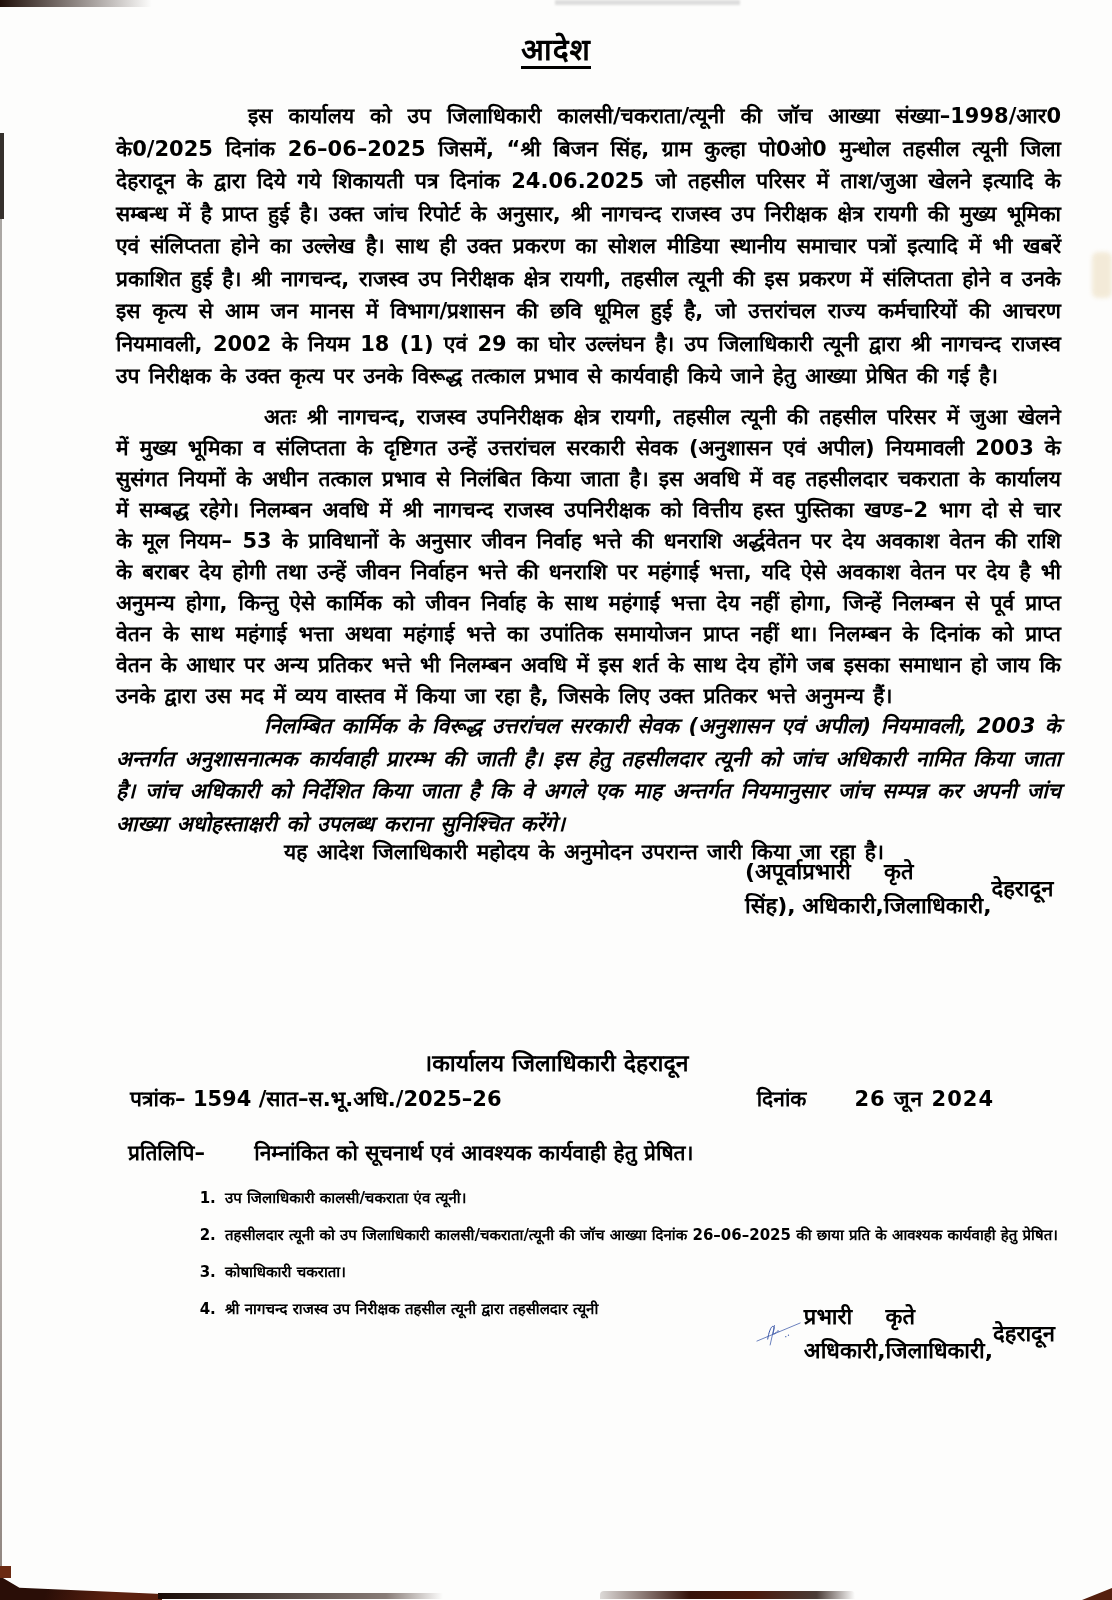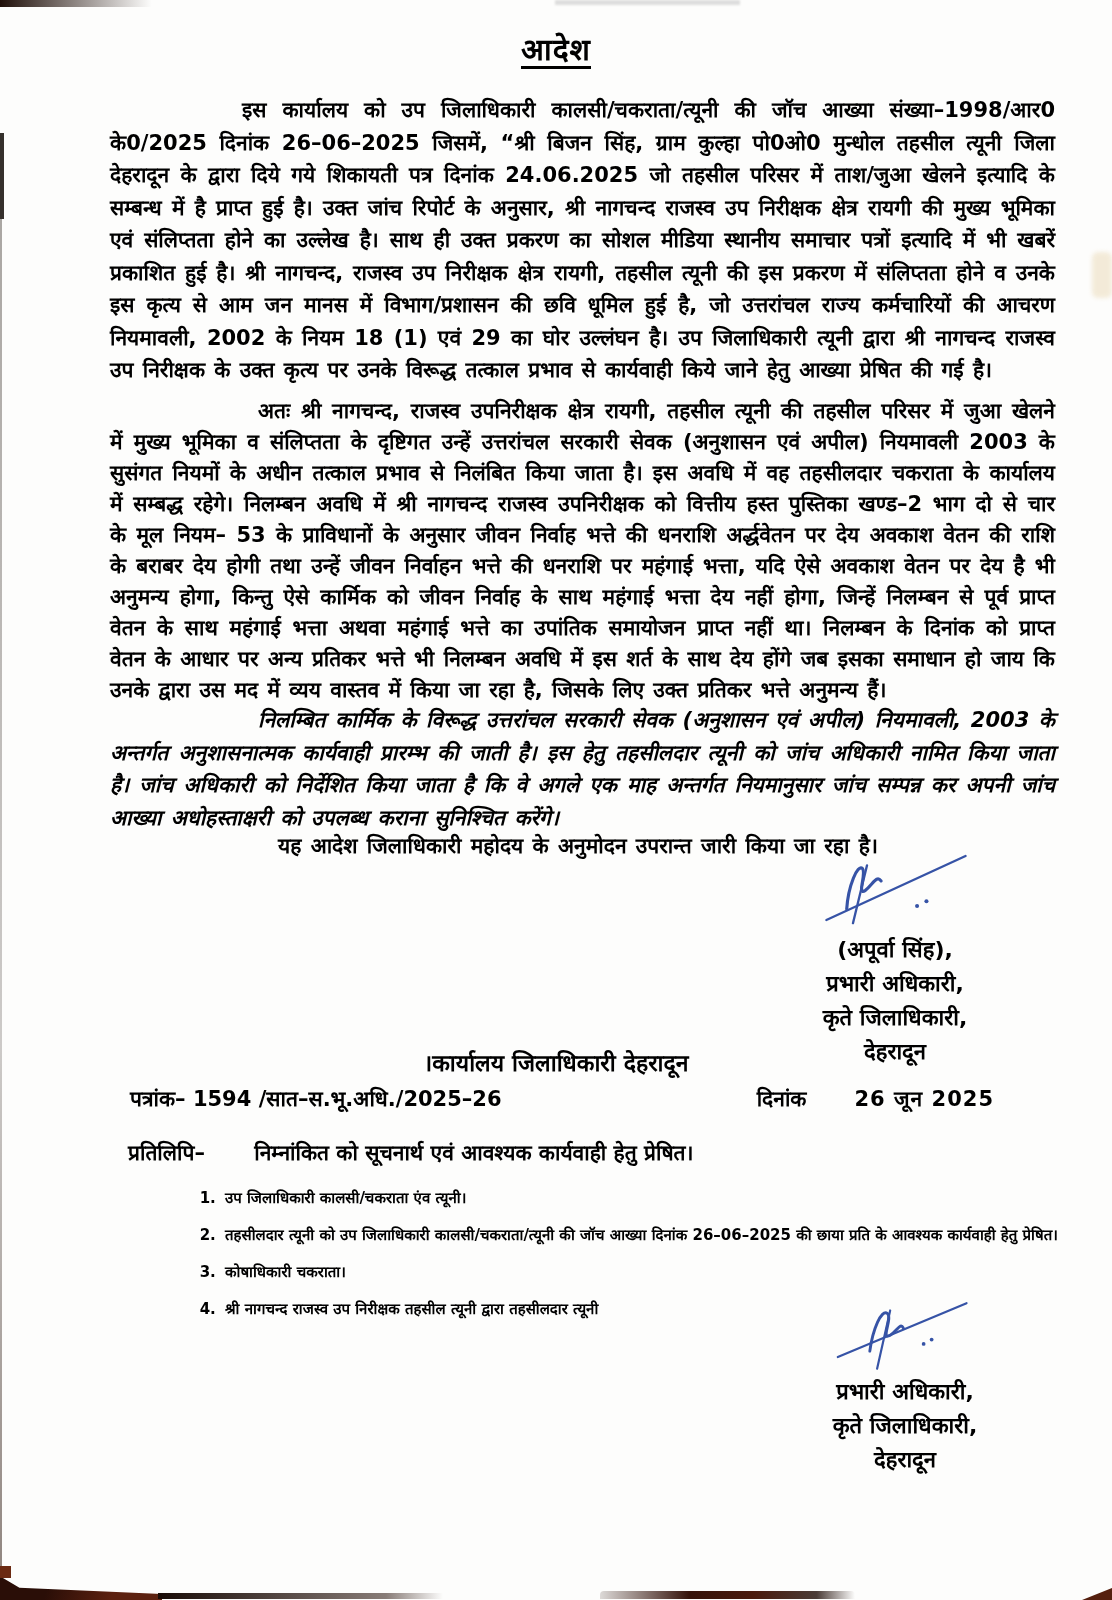--- a/index.html
+++ b/index.html
@@ -13,28 +13,28 @@
   }
   .title{
     position:absolute;top:28px;left:0;width:100%;
     text-align:center;font-size:30px;font-weight:700;
     text-decoration:underline;text-underline-offset:6px;
     letter-spacing:1px;margin:0;
   }
   .para{
     position:absolute;left:100px;width:945px;
     font-size:21px;line-height:32.5px;font-weight:600;
-    text-align:justify;margin:10px;word-spacing:2px;
+    text-align:justify;margin:16px;word-spacing:2px;
   }
   .p1{top:84px;text-indent:132px;}
   .p2{top:386px;text-indent:148px;line-height:31px;}
   .p3{top:694px;text-indent:148px;font-style:italic;}
   .p4{top:820px;text-indent:168px;text-align:left;}
   .sig-block{
-    position:absolute;display:flex;flex-direction:column;
+    position:absolute;display:flex;flex-direction:row;
     align-items:center;font-size:22px;font-weight:600;line-height:34px;
   }
   .sig1{top:845px;left:745px;width:300px;}
   .sig2{top:1293px;left:755px;width:300px;}
   .sig-ink{height:86px;margin-bottom:2px;}
   .sig2 .sig-ink{height:80px;}
   .office-line{
     position:absolute;top:1046px;left:0;width:100%;
     text-align:center;font-size:23px;font-weight:700;
   }
@@ -116,21 +116,21 @@
     <div>कृते जिलाधिकारी,</div>
     <div>देहरादून</div>
   </div>
 
   <div class="office-line">।कार्यालय जिलाधिकारी देहरादून</div>
 
   <div class="ref-row">
     <span class="ref-no">पत्रांक–  1594   /सात–स.भू.अधि./2025–26</span>
     <span class="ref-spacer"></span>
     <span class="date-label">दिनांक</span>
-    <span class="date-value">26 जून 2025</span>
+    <span class="date-value">26 जून 2024</span>
   </div>
 
   <div class="copy-row">
     <span class="copy-label">प्रतिलिपि–</span>
     <span class="copy-text">निम्नांकित को सूचनार्थ एवं आवश्यक कार्यवाही हेतु प्रेषित।</span>
   </div>
 
   <ol class="copy-list">
     <li>उप जिलाधिकारी कालसी/चकराता एंव त्यूनी।</li>
     <li>तहसीलदार त्यूनी को उप जिलाधिकारी कालसी/चकराता/त्यूनी की जॉच आख्या दिनांक 26–06–2025 की छाया प्रति के आवश्यक कार्यवाही हेतु प्रेषित।</li>

